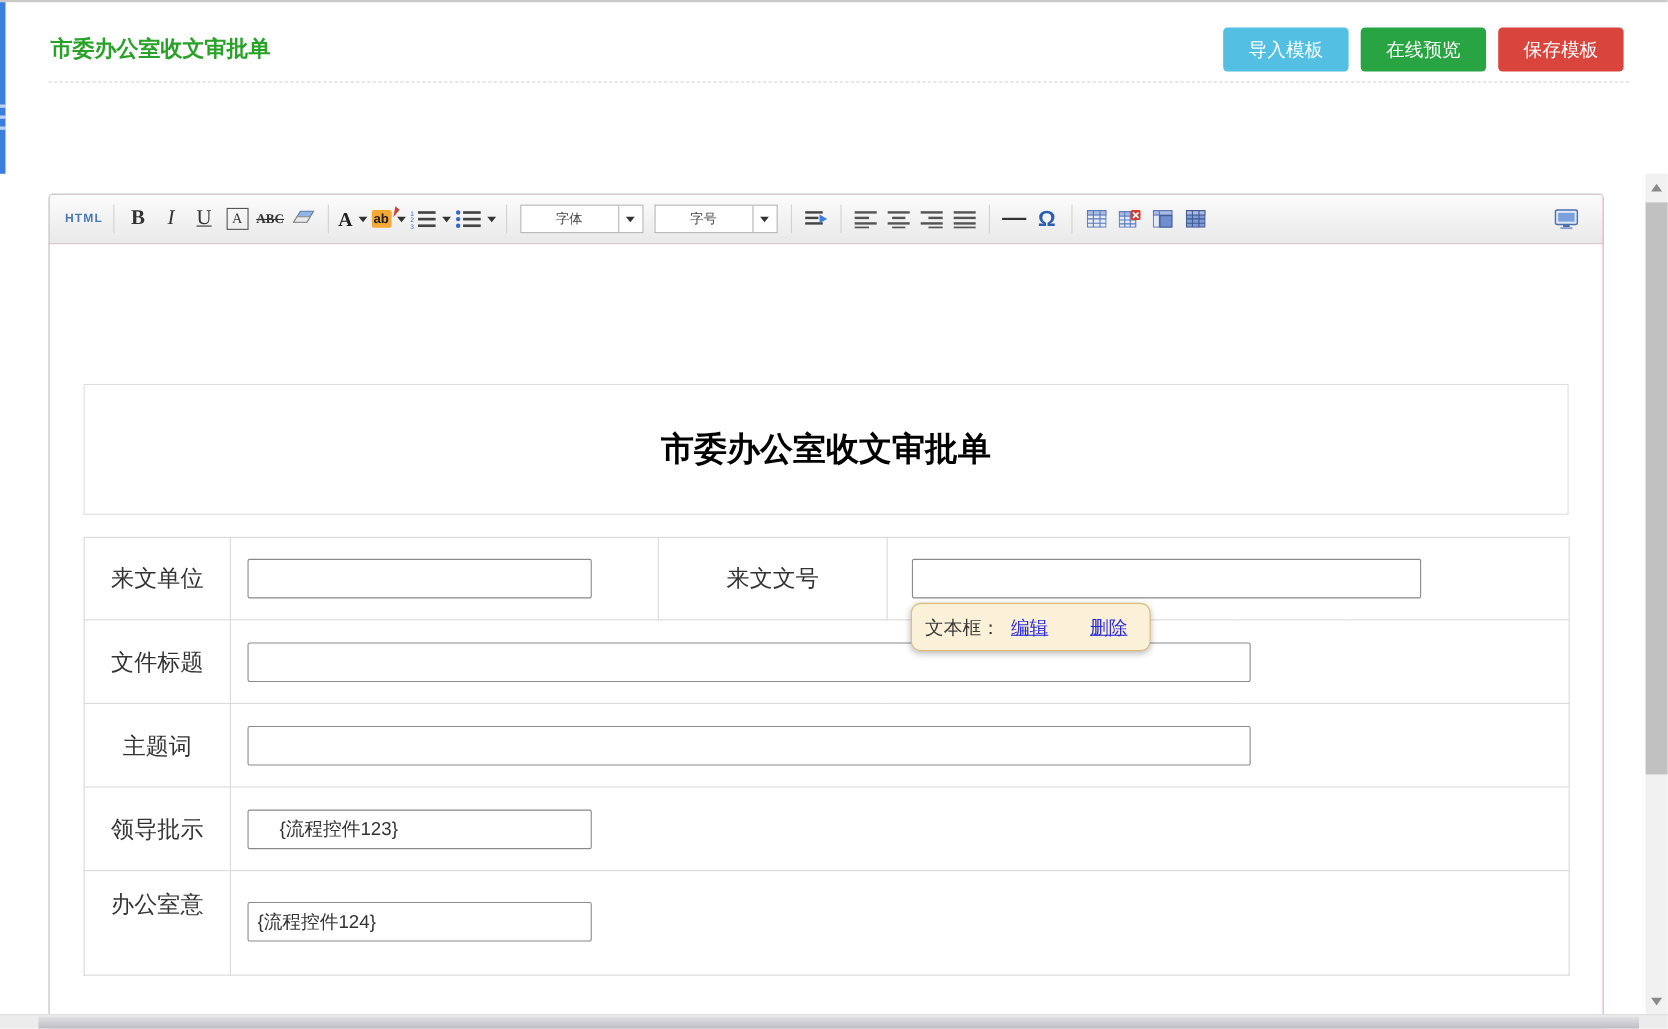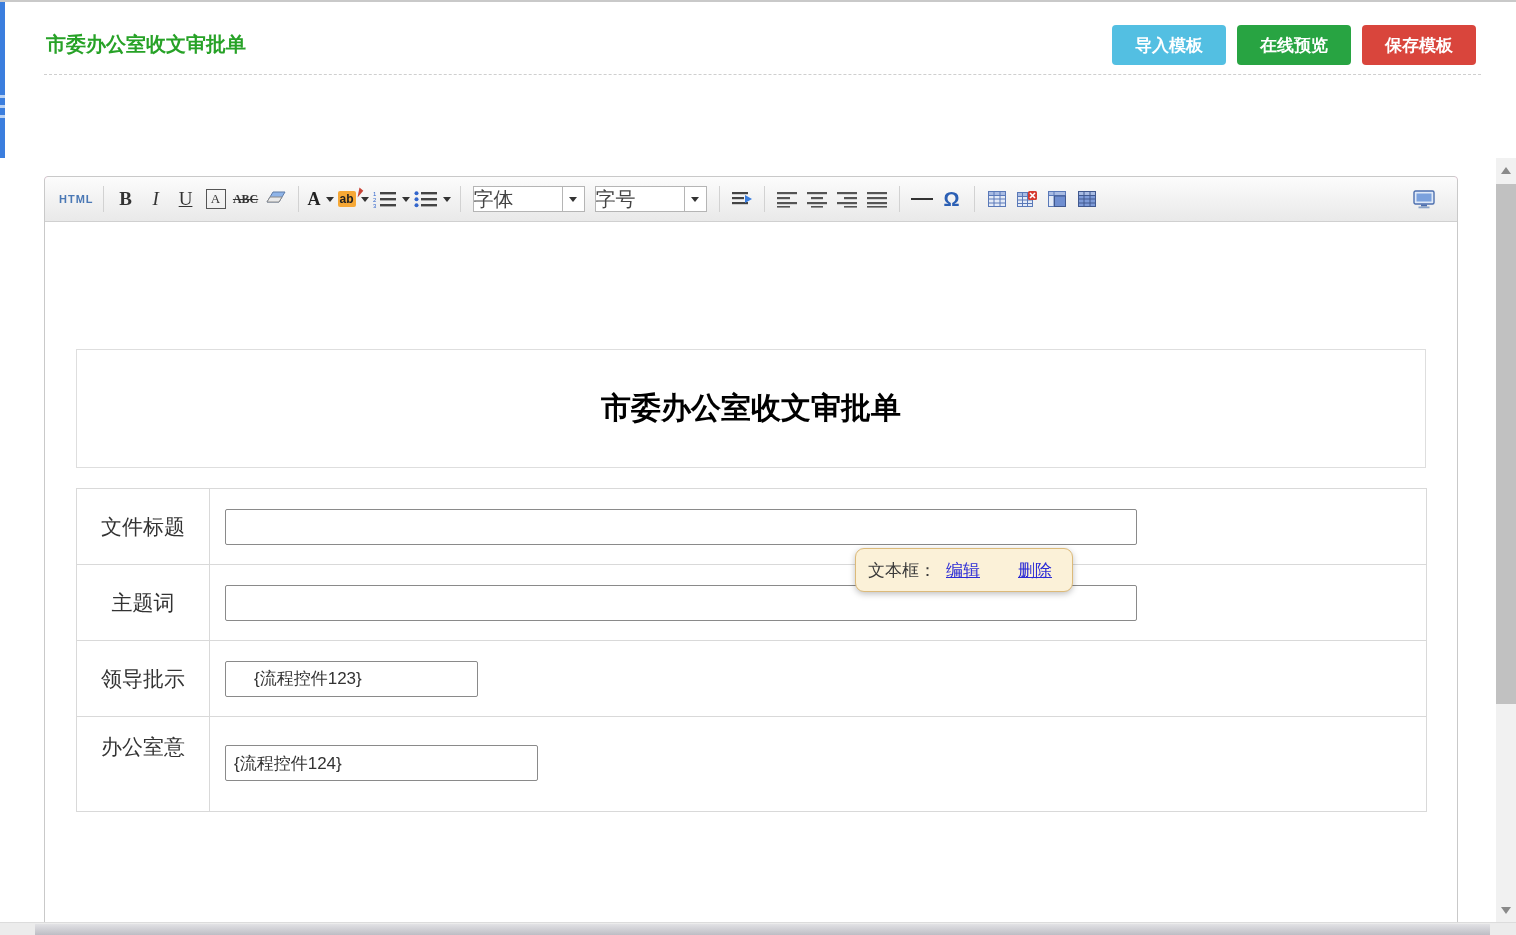--- a/index.html
+++ b/index.html
@@ -8,21 +8,21 @@
   .top-border { position:absolute; left:0; top:0; width:1516px; height:2px; background:#c9c9c9; }
   .left-sliver { position:absolute; left:0; top:2px; width:5px; height:156px; background:#3b7ede; }
   .sliver-mark { position:absolute; left:0; width:5px; height:3px; background:rgba(255,255,255,.65); }
 
   
   .header { position:absolute; left:44px; top:2px; width:1437px; height:158px; }
   .page-title { position:absolute; left:2px; top:29px; font-size:20px; font-weight:bold;
                 color:#27a227; font-family:"Liberation Serif", serif; }
   .header-actions { position:absolute; right:5px; top:23px; display:flex; gap:11px; }
   .hbtn { height:40px; padding:0 23px; border:none; border-radius:4px; color:#fff;
-          font-size:17px; font-weight:bold; font-family:"Liberation Serif", serif;
+          font-size:17px; font-weight:normal; font-family:"Liberation Serif", serif;
           display:flex; align-items:center; cursor:pointer; }
   .hbtn.sky   { background:#53bfe2; }
   .hbtn.green { background:#28a442; }
   .hbtn.red   { background:#d9453c; }
   .dashed-divider { position:absolute; left:0; top:72px; width:1437px; border-top:1px dashed #cfcfcf; }
   .toolbox-row { position:absolute; left:2px; top:93px; display:flex; gap:13px; }
   .tbx { height:43px; padding:0 23px; border:none; border-radius:4px; color:#fff;
          font-size:17px; font-weight:bold; font-family:"Liberation Serif", serif;
          display:flex; align-items:center; cursor:pointer; }
   .tbx.sky  { background:#53bfe2; }
@@ -49,21 +49,21 @@
   .g-A { font-family:"Liberation Serif", serif; font-size:18px; font-weight:bold; color:#222; }
   .g-ab { font-size:12px; font-weight:bold; color:#222; background:#f6a836;
           padding:1px 2px; border-radius:2px; position:relative; }
   .g-ab::after { content:""; position:absolute; right:-5px; top:-3px; width:0; height:0;
                  border-left:5px solid transparent; border-top:9px solid #c94336;
                  transform:rotate(40deg); }
   .caret { width:0; height:0; border-left:4px solid transparent; border-right:4px solid transparent;
            border-top:5px solid #333; margin-left:5px; }
   .tselect { width:112px; height:26px; background:#fff; border:1px solid #b5b5b5;
              display:flex; align-items:center; margin:0 5px; cursor:pointer; }
-  .tselect .lbl { flex:1; text-align:left; font-size:20px; color:#444; }
+  .tselect .lbl { flex:1; text-align:center; font-size:12px; color:#444; }
   .tselect .arrow { width:22px; height:100%; border-left:1px solid #b5b5b5;
                     display:flex; align-items:center; justify-content:center; }
   .g-hr { width:22px; height:2px; background:#333; }
   .g-omega { color:#2b5fb4; font-size:20px; font-weight:bold; }
   .spacer { flex:1; }
 
   
   .editor-content { position:relative; width:100%; height:713px; background:#fff; }
   .doc-title-box { position:absolute; left:31px; top:127px; width:1350px; height:119px;
                    border:1px solid #dedede; display:flex; align-items:center; justify-content:center; }
@@ -76,21 +76,21 @@
         border-radius:2px; background:#fff; font-size:17px; color:#333; padding:0 8px;
         font-family:"Liberation Sans", sans-serif; }
   .vtop { vertical-align:top !important; }
   .lab-top { padding-top:16px !important; }
   .mt28 { margin-top:28px; }
   .ml22 { margin-left:22px; }
   .ml12 { margin-left:12px; }
   .ml17 { margin-left:17px; }
 
   
-  .widget-tooltip { position:absolute; left:810px; top:326px; width:218px; height:44px;
+  .widget-tooltip { position:absolute; left:783px; top:326px; width:218px; height:44px;
                     background:#fbf1d8; border:1px solid #dcba7a; border-radius:9px;
                     box-shadow:0 2px 6px rgba(0,0,0,.25); display:flex; align-items:center;
                     padding:0 12px; z-index:5; font-family:"Liberation Serif", serif;
                     font-size:17px; color:#3a3a3a; }
   .widget-tooltip a { color:#2b2bd6; text-decoration:underline; cursor:pointer;
                       font-family:"Liberation Serif", serif; }
   .tt-edit { margin-left:10px; }
   .tt-del  { margin-left:38px; }
 
   
@@ -312,36 +312,46 @@
         <col style="width:133px">
           <col style="width:269px">
           <col style="width:120px">
           <col style="width:208px">
         <col style="width:114px">
           <col style="width:202px">
           <col style="width:100px">
           <col style="width:204px">
       </colgroup>
       <tbody>
+          <tr style="height:75px">
+        <td>来文单位</td>
+        <td colspan="2">
+              <input type="text" class="fi" style="width: 313px;">
+            </td>
+        <td>来文文号</td>
+        <td colspan="4">
+              <input type="text" class="fi ml22" style="width: 463px;">
+            </td>
+      </tr>
       <tr style="height:76px">
         <td>文件标题</td>
         <td colspan="7">
               <input type="text" class="fi" style="width: 912px;">
             </td>
       </tr>
       <tr style="height:76px">
         <td>主题词</td>
         <td colspan="7">
               <input type="text" class="fi" style="width: 912px;">
             </td>
       </tr>
       <tr style="height:76px">
         <td>领导批示</td>
         <td colspan="7">
-              <input type="text" class="fi" style="width: 253px; padding-left: 28px;" value="{流程控件123}">
+              <input type="text" class="fi" style="width: 313px; padding-left: 28px;" value="{流程控件123}">
             </td>
       </tr>
       <tr style="height:95px">
         <td class="vtop lab-top">办公室意</td>
         <td colspan="7" class="vtop">
               <input type="text" class="fi mt28" style="width: 313px;" value="{流程控件124}">
             </td>
       </tr>
     </tbody>
       </table>

